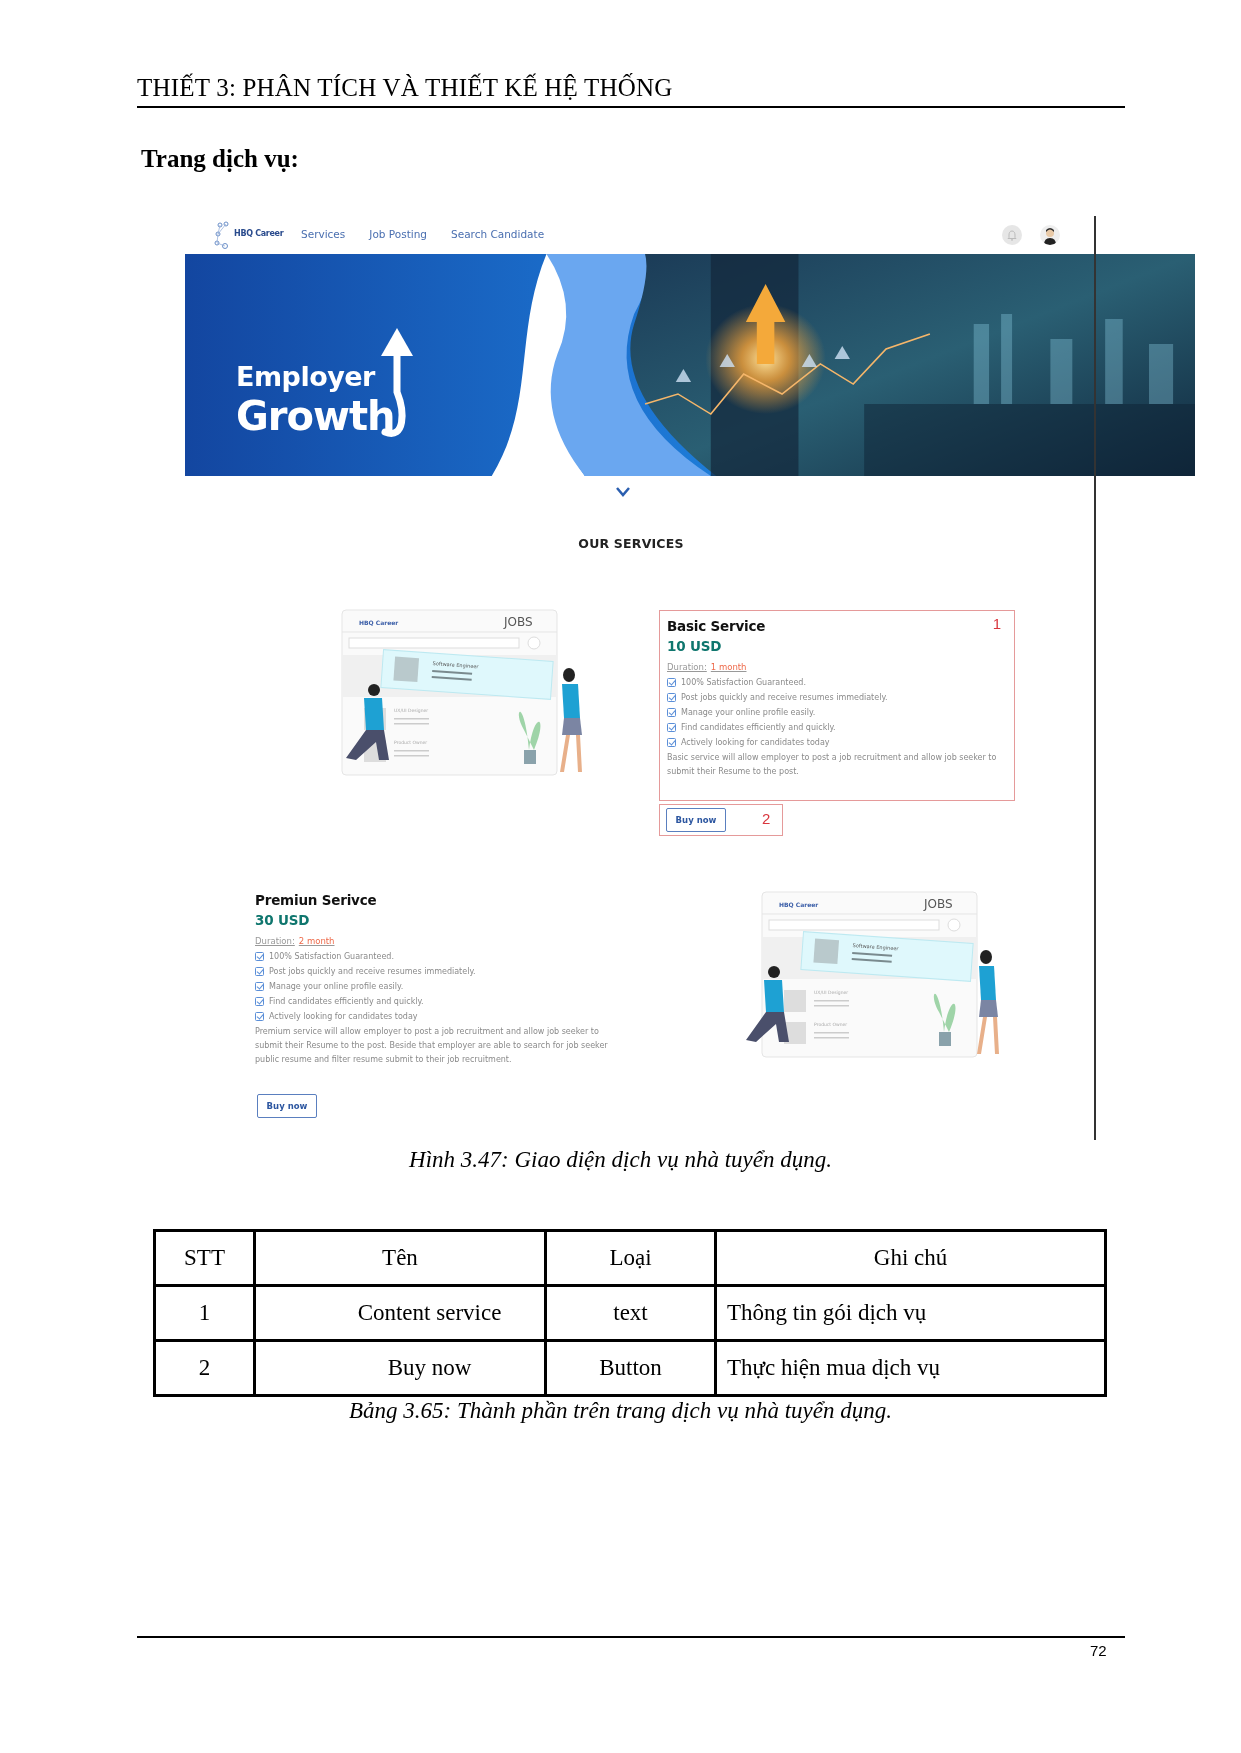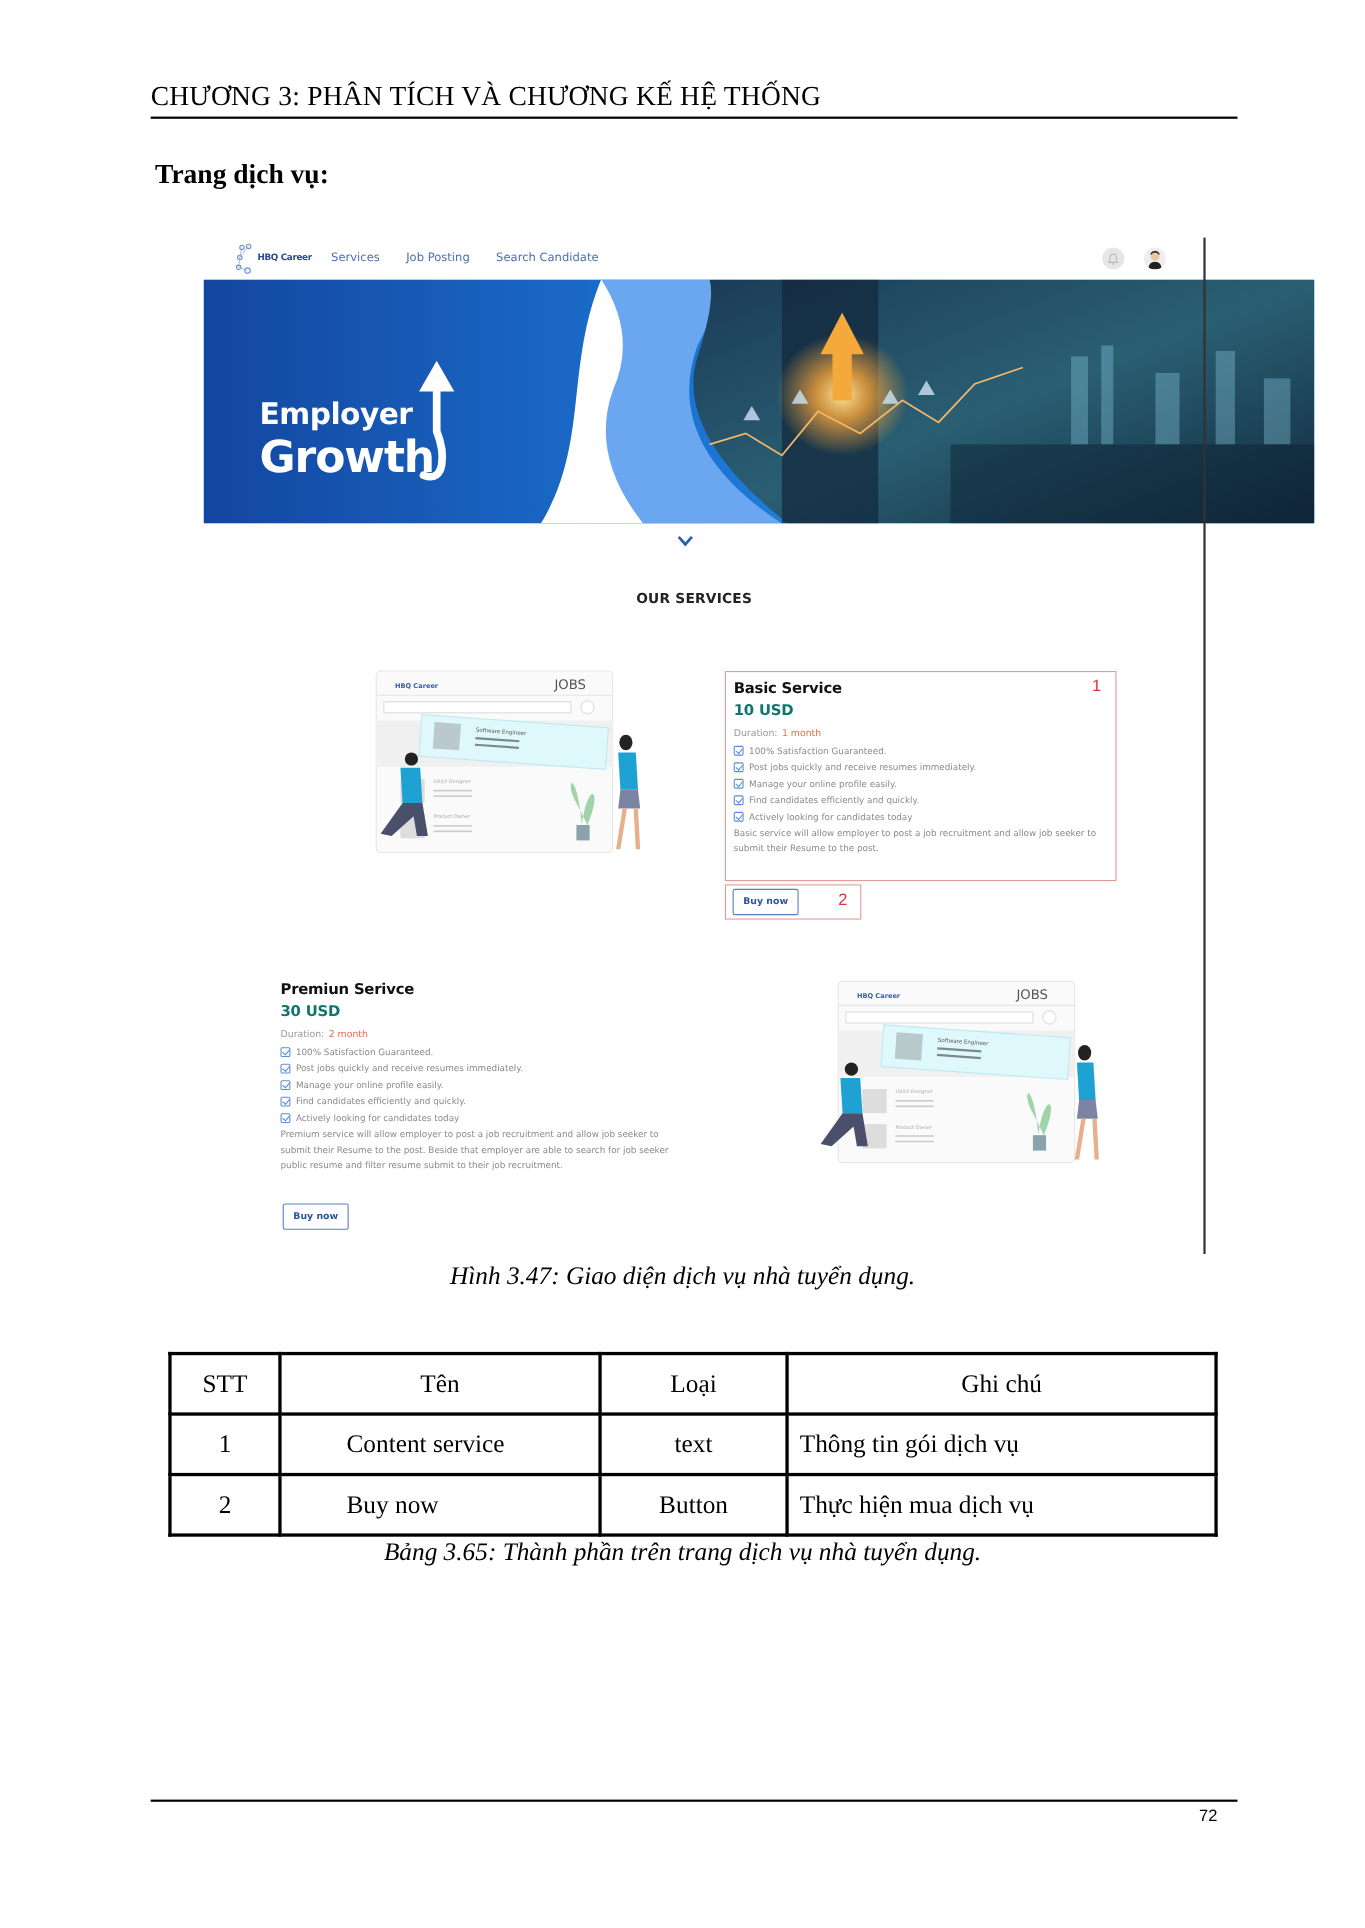--- a/index.html
+++ b/index.html
@@ -38,21 +38,21 @@
   .our-services { left: 0; top: 320px; width: 924px; text-align: center; font-size: 12.5px; font-weight: bold; color: #222; letter-spacing: 0.2px; }
 
   .illus { width: 280px; height: 200px; }
   .illus-1 { left: 165px; top: 384px; }
   .illus-2 { left: 555px; top: 666px; }
 
   .card { width: 356px; }
   .card-basic { left: 490px; top: 394px; height: 191px; border: 1.5px solid #e59a9a; padding: 7px 7px; }
   .card-title { font-size: 13.5px; font-weight: bold; color: #111; letter-spacing: -0.2px; }
   .card-price { font-size: 13.5px; font-weight: bold; color: #0f766e; margin-top: 4px; letter-spacing: -0.2px; }
-  .card-duration { font-size: 8.5px; color: #999; margin-top: 8px; }
+  .card-duration { font-size: 8.5px; color: #999; margin-top: 8px; text-decoration: underline; }
   .card-duration .dv { color: #ee6a4a; margin-left: 4px; }
   .feat { display:flex; align-items:center; font-size: 8px; color: #8a8a8a; margin-top: 6px; white-space: nowrap; }
   .feat-icon { width:9px; height:9px; border:1px solid #5b8fd8; border-radius:1.5px; margin-right:5px; flex: none; position: relative; }
   .feat-icon::after { content:""; position:absolute; left:2px; top:0px; width:3px; height:5px; border-right:1.2px solid #5b8fd8; border-bottom:1.2px solid #5b8fd8; transform: rotate(40deg); }
   .card-desc { font-size: 8px; color: #8a8a8a; line-height: 14px; margin-top: 4px; }
   .ann { color: #d9363e; font-size: 15px; font-family: "Liberation Sans", sans-serif !important; }
   .ann-1 { position:absolute; right: 13px; top: 4px; }
 
   .buy-wrap { left: 490px; top: 588px; width: 124px; height: 32px; border: 1.5px solid #e59a9a; }
   .buy-btn { position:absolute; display:flex; align-items:center; justify-content:center; width:60px; height:24px; border:1.5px solid #5a7fbf; border-radius:2px; font-size:8.5px; font-weight:bold; color:#2c56a0; background:#fff; }
@@ -65,32 +65,32 @@
 
   
   .caption { font-style: italic; font-size: 23px; text-align: center; }
   .fig-caption { left: 0; width: 1241px; top: 1147px; }
   .tbl-caption { left: 0; width: 1241px; top: 1398px; }
 
   
   .tbl { left: 153px; top: 1229px; width: 954px; border-collapse: collapse; font-family: "Liberation Serif", serif; font-size: 23px; }
   .tbl td, .tbl th { border: 3px solid #000; height: 55px; font-weight: normal; }
   .tbl .c-stt { width: 100px; text-align: center; }
-  .tbl .c-name { width: 291px; text-align: left; padding-left: 59px; }
+  .tbl .c-name { width: 291px; text-align: center; padding-left: 59px; }
   .tbl .c-type { width: 170px; text-align: center; }
   .tbl .c-note { text-align: left; padding-left: 10px; }
   .tbl th.c-name, .tbl th.c-note { text-align: center; padding-left: 0; }
 
   .rule-bottom { left: 137px; top: 1636px; width: 988px; height: 2px; background: #000; }
   .page-num { left: 1090px; top: 1642px; font-family: "Liberation Sans", sans-serif; font-size: 15px; }
 </style>
 </head>
 <body>
 
-<div class="abs page-header">CHƯƠNG 3: PHÂN TÍCH VÀ CHƯƠNG KẾ HỆ THỐNG</div>
+<div class="abs page-header">THIẾT 3: PHÂN TÍCH VÀ THIẾT KẾ HỆ THỐNG</div>
 <div class="abs rule-top"></div>
 <div class="abs section-title">Trang dịch vụ:</div>
 
 <div class="abs shot">
 
   <div class="abs nav">
     <div class="abs logo">
       <svg class="logo-mark" viewBox="0 0 22 30">
         <circle cx="6" cy="5" r="2" fill="none" stroke="#6b8fc8" stroke-width="1"></circle>
         <circle cx="12" cy="4" r="2" fill="none" stroke="#6b8fc8" stroke-width="1"></circle>

